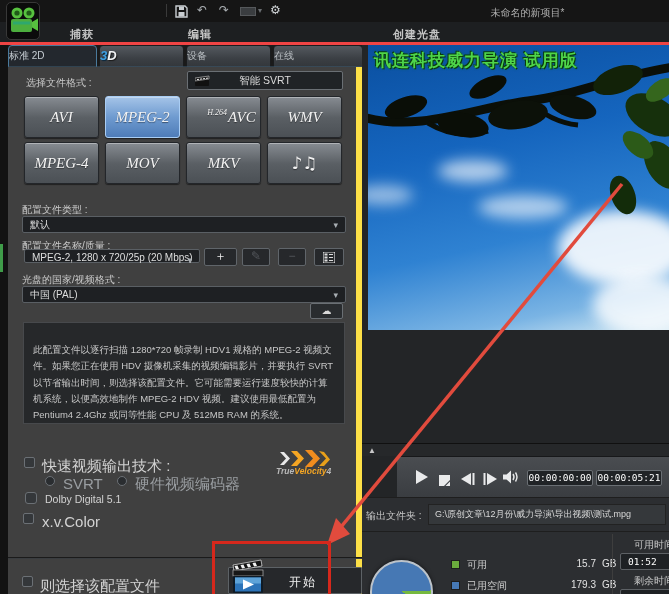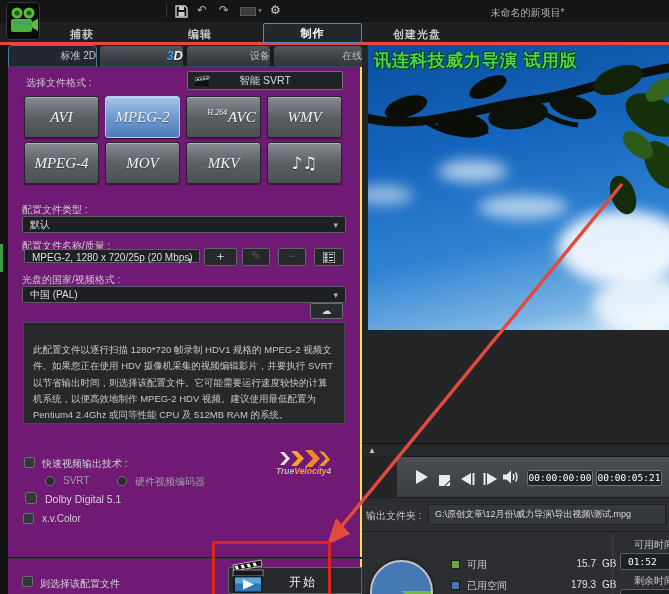--- a/index.html
+++ b/index.html
@@ -19,34 +19,34 @@
   
   #logo { left:6px; top:2px; width:34px; height:38px; background:#0b0b0b; border:1px solid #383838; border-radius:5px; z-index:5; }
 
   
   #tabbar { left:0; top:22px; width:669px; height:23px; background:#1d1f21; border-bottom:3px solid #ef4444; }
   .main-tab { top:5px; font-size:11px; color:#c4c4c4; font-weight:bold; letter-spacing:1px; }
   #tab-produce { left:263px; top:1px; width:99px; height:20px; border:1px solid #5589ae; border-radius:2px; background:#23282c;
                  color:#ffffff; text-align:center; line-height:19px; font-size:11px; font-weight:bold; letter-spacing:1px; }
 
   
-  .subtab { top:45px; height:23px; border:1px solid #1a1c1e; border-radius:4px 4px 0 0; text-align:right; line-height:20px;
+  .subtab { top:45px; height:23px; border:1px solid #1a1c1e; border-radius:4px 4px 0 0; text-align:left; line-height:20px;
             font-size:10px; color:#b9bec2; background:linear-gradient(#54595f,#3b3f44 60%,#33373b); }
   #subtab-std { left:8px; width:89px; background:#23282e; border:1px solid #4a7a9c; color:#c6cdd3; }
   #subtab-3d  { left:99px; width:85px; }
   #subtab-dev { left:186px; width:85px; }
   #subtab-onl { left:273px; width:90px; }
   #subtab-line { left:0; top:66px; width:669px; height:1px; background:#3d5a70; opacity:.55; }
   .logo3d-3 { color:#3f9fe0; font-weight:bold; font-style:italic; font-size:13px; text-shadow:1px 1px 1px #08263c; }
   .logo3d-d { color:#f2f4f6; font-weight:bold; font-style:italic; font-size:13px; text-shadow:1px 1px 1px #1a1a1a; }
 
   
   #leftrail { left:0; top:45px; width:8px; height:549px; background:#121212; }
   #rail-green { left:0; top:199px; width:3px; height:28px; background:#3f9c49; }
-  #leftpanel { left:8px; top:67px; width:354px; height:527px; background:#701a75; border-right:2px solid #fde047; }
+  #leftpanel { left:8px; top:67px; width:354px; height:527px; background:#404040; border-right:6px solid #fde047; }
 
   .small-label { font-size:10px; color:#c9c9c9; }
 
   #svrt-btn { left:179px; top:4px; width:156px; height:19px; background:#202326; border:1px solid #6a6f74; border-radius:2px;
               color:#dcdcdc; font-size:10.5px; text-align:center; line-height:17px; }
   #svrt-btn svg { position:absolute; left:7px; top:3px; }
 
   .fmt-btn { width:75px; height:42px; border-radius:3px; border:1px solid #23262a;
              background:linear-gradient(#878c92,#5a5f64 52%,#4b5055);
              box-shadow:inset 0 1px 0 rgba(255,255,255,.35), 0 1px 1px rgba(0,0,0,.5);
@@ -64,21 +64,21 @@
   .sq-btn.disabled { color:#54575c; }
 
   #cloud-btn { left:310px; top:302px; width:33px; height:16px; background:#292c2f; border:1px solid #6a6f74; border-radius:2px;
                text-align:center; line-height:13px; font-size:10px; color:#d8d8d8; }
 
   #desc-box { left:23px; top:322px; width:322px; height:102px; background:#26282a; border:1px solid #47494c;
               padding:19px 9px; font-size:9.5px; color:#c7c7c7; line-height:1.72; }
 
   .cb { background:#34373a; border:1px solid #6b7075; border-radius:2px; }
   .radio { background:#2a2d30; border:1px solid #6b7075; border-radius:50%; }
-  .opt-label { font-size:10px; color:#d2d2d2; }
+  .opt-label { font-size:15px; color:#d2d2d2; }
 
   #tv-logo-text { font-size:8.5px; font-weight:bold; font-style:italic; color:#b8b8b8; }
   #tv-logo-text .orange { color:#f5a623; }
 
   #bottom-divider { left:8px; top:557px; width:354px; height:2px; background:#1b1b1b; border-bottom:1px solid #3a3d40; }
 
   #start-btn { left:228px; top:567px; width:134px; height:27px; background:#26282b; border:1px solid #5d6266; border-radius:1px; }
   #start-label { position:absolute; left:60px; top:6px; font-size:12px; color:#f0f0f0; letter-spacing:2px; }
 
   
@@ -155,21 +155,20 @@
         <circle cx="22" cy="10" r="2.6" fill="#205c18"></circle>
       <rect x="4" y="16" width="21" height="13" rx="2" fill="#4cae3e"></rect>
       <polygon points="25,19 31,15.5 31,28 25,24.5" fill="#57c13f"></polygon>
       <rect x="6" y="18.5" width="17" height="3" fill="#2ea86e"></rect>
     </svg>
   </div>
 
   <div id="tabbar" class="abs">
     <div class="abs main-tab" style="left:70px">捕获</div>
     <div class="abs main-tab" style="left:188px">编辑</div>
-    <div class="abs" id="tab-produce">制作</div>
     <div class="abs main-tab" style="left:393px">创建光盘</div>
   </div>
 
   <div class="abs subtab" id="subtab-std">标准 2D</div>
   <div class="abs subtab" id="subtab-3d">
     <span class="logo3d-3">3</span><span class="logo3d-d">D</span>
   </div>
   <div class="abs subtab" id="subtab-dev">设备</div>
   <div class="abs subtab" id="subtab-onl">在线</div>
   <div class="abs" id="subtab-line"></div>

